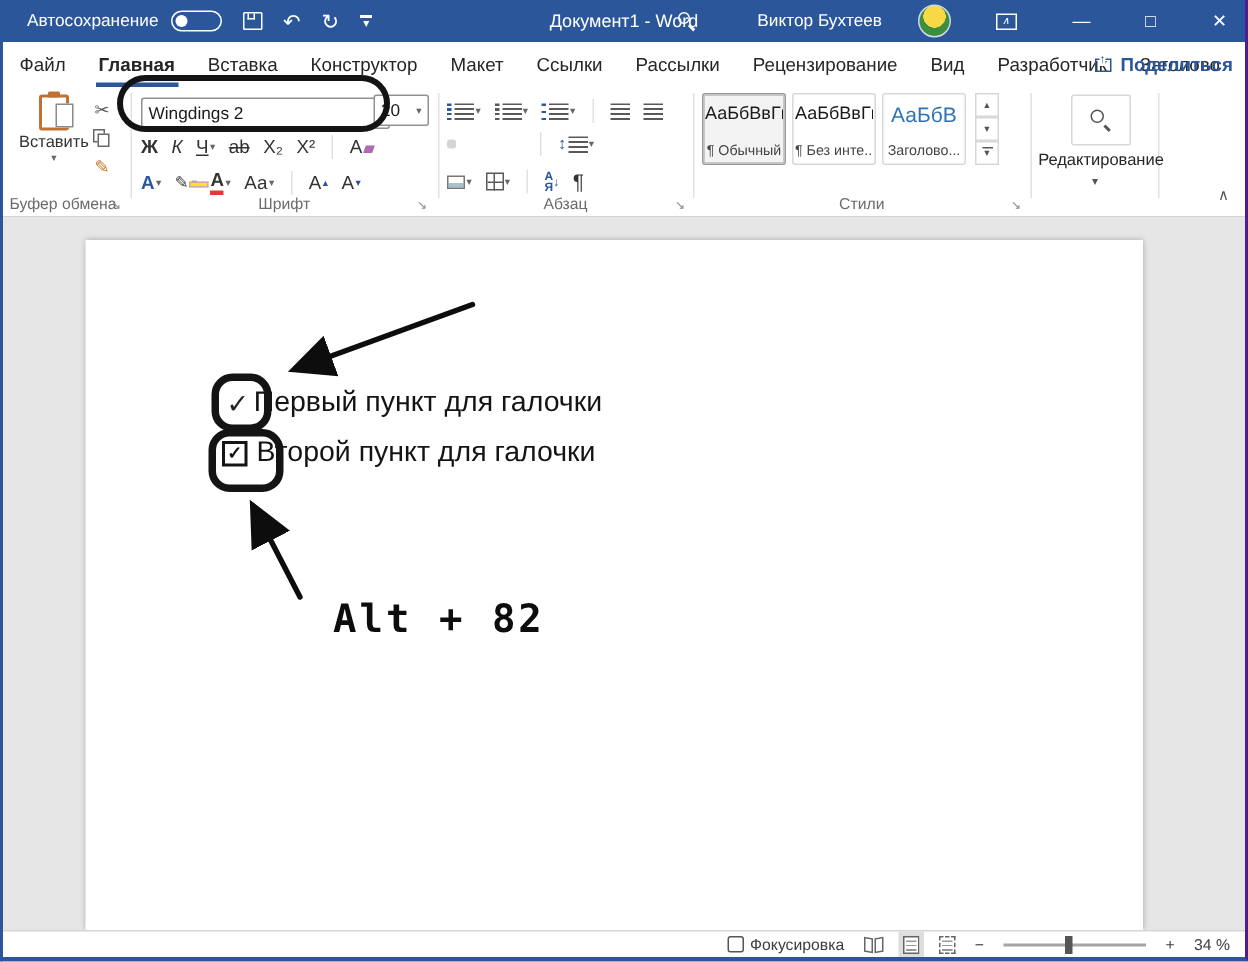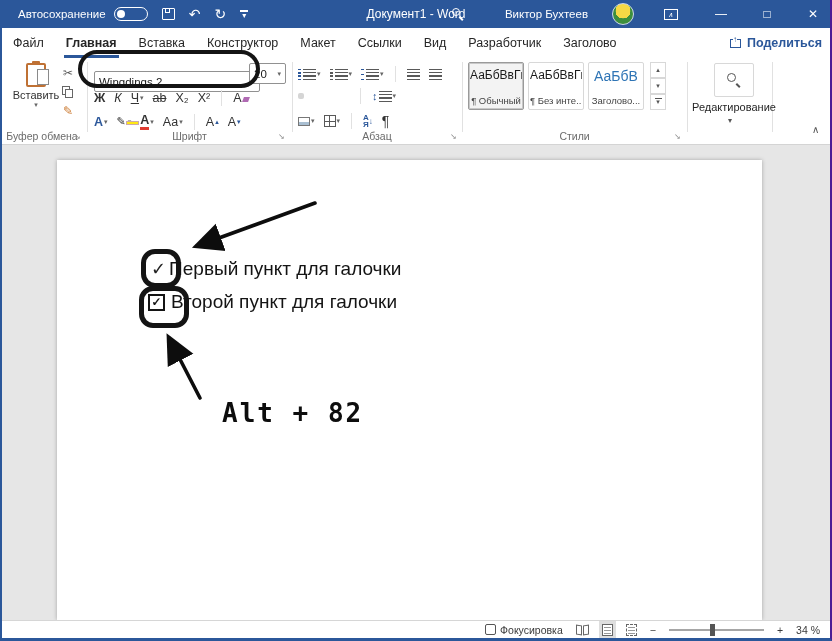--- a/index.html
+++ b/index.html
@@ -174,20 +174,22 @@
     </div>
   </div>
 
   <div class="tabrow">
     <span class="tab">Файл</span>
     <span class="tab active">Главная</span>
     <span class="tab">Вставка</span>
     <span class="tab">Конструктор</span>
     <span class="tab">Макет</span>
     <span class="tab">Ссылки</span>
+    <span class="tab">Рассылки</span>
+    <span class="tab">Рецензирование</span>
     <span class="tab">Вид</span>
     <span class="tab">Разработчик</span>
     <span class="tab">Заголово</span>
     <span class="share">
       <span class="icon-share">
           <i>↑</i>
         </span>
       <span>Поделиться</span>
     </span>
   </div>
@@ -211,21 +213,21 @@
       <span class="s">✂</span>
       <span class="icon-copy">
           <i></i>
           <b></b>
         </span>
       <span class="s" style="color:#c9762b">✎</span>
     </div>
     <div class="grp-label" style="left:0;width:80px">Буфер обмена</div>
     <div class="launcher" style="left:72px">↘</div>
 
-    <div class="combo" style="left:92px;top:13px;width:166px">
+    <div class="combo" style="left:92px;top:7px;width:166px">
       <span>Wingdings 2</span>
         <span class="chev">▾</span>
     </div>
     <div class="combo" style="left:247px;top:5px;width:37px">
       <span>20</span>
         <span class="chev">▾</span>
     </div>
     <div class="fontrow" style="left:92px;top:32px">
       <span class="fg" style="font-weight:bold">Ж</span>
       <span class="fg" style="font-style:italic">К</span>

